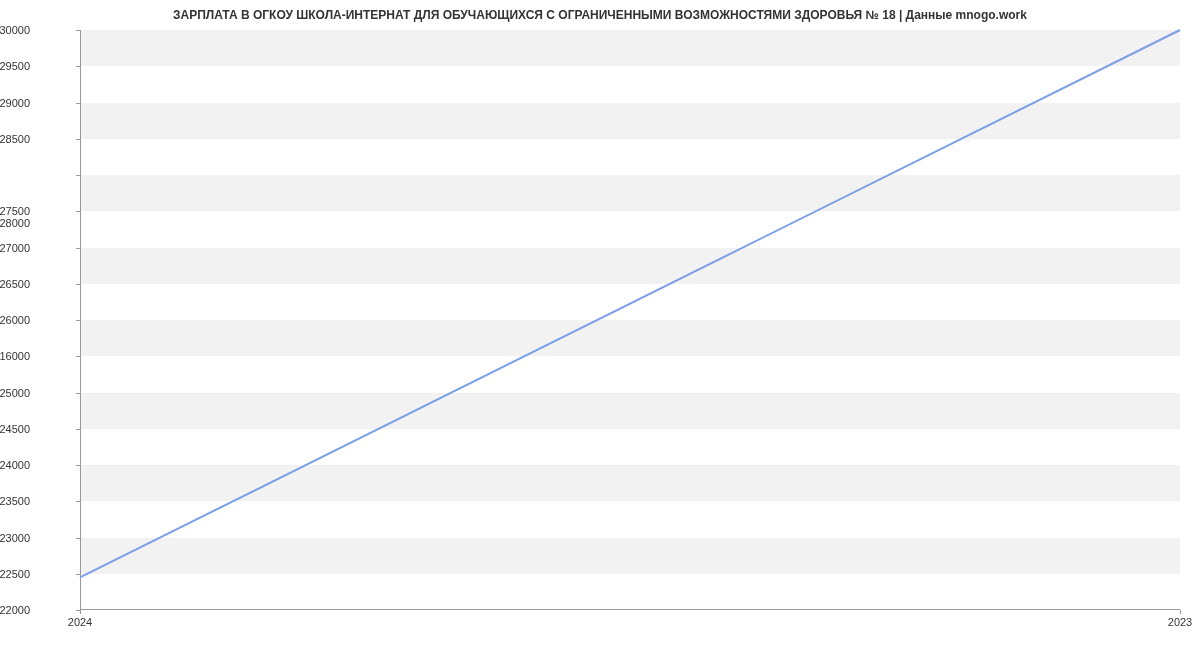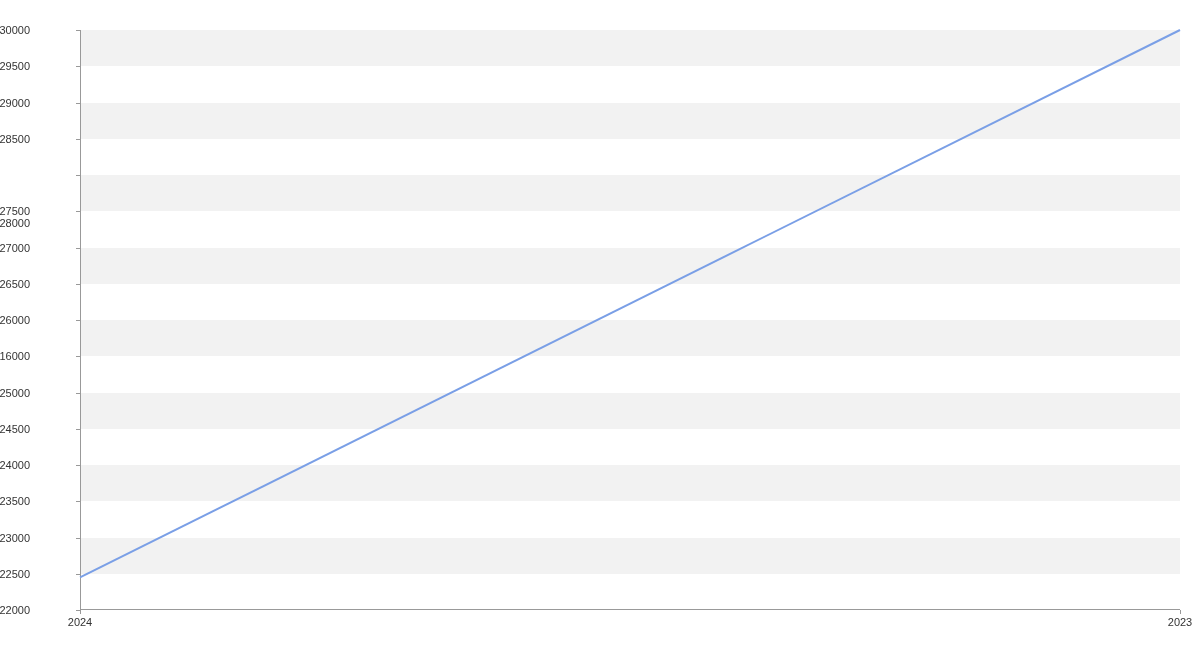--- a/index.html
+++ b/index.html
@@ -92,20 +92,21 @@
       top: 0;
       width: 100%;
       height: 100%;
       overflow: visible;
     }
   </style>
 </head>
 <body>
 
 <div class="chart-container">
+  <div class="chart-title">ЗАРПЛАТА В ОГКОУ ШКОЛА-ИНТЕРНАТ ДЛЯ ОБУЧАЮЩИХСЯ С ОГРАНИЧЕННЫМИ ВОЗМОЖНОСТЯМИ ЗДОРОВЬЯ № 18 | Данные mnogo.work</div>
   <div class="plot-area" id="plot-area">
       <div class="grid-band" style="top: 0px; height: 36.25px;"></div>
       <div class="grid-band" style="top: 72.5px; height: 36.25px;"></div>
       <div class="grid-band" style="top: 145px; height: 36.25px;"></div>
       <div class="grid-band" style="top: 217.5px; height: 36.25px;"></div>
       <div class="grid-band" style="top: 290px; height: 36.25px;"></div>
       <div class="grid-band" style="top: 362.5px; height: 36.25px;"></div>
       <div class="grid-band" style="top: 435px; height: 36.25px;"></div>
       <div class="grid-band" style="top: 507.5px; height: 36.25px;"></div>
     <div class="axis-line-y"></div>

